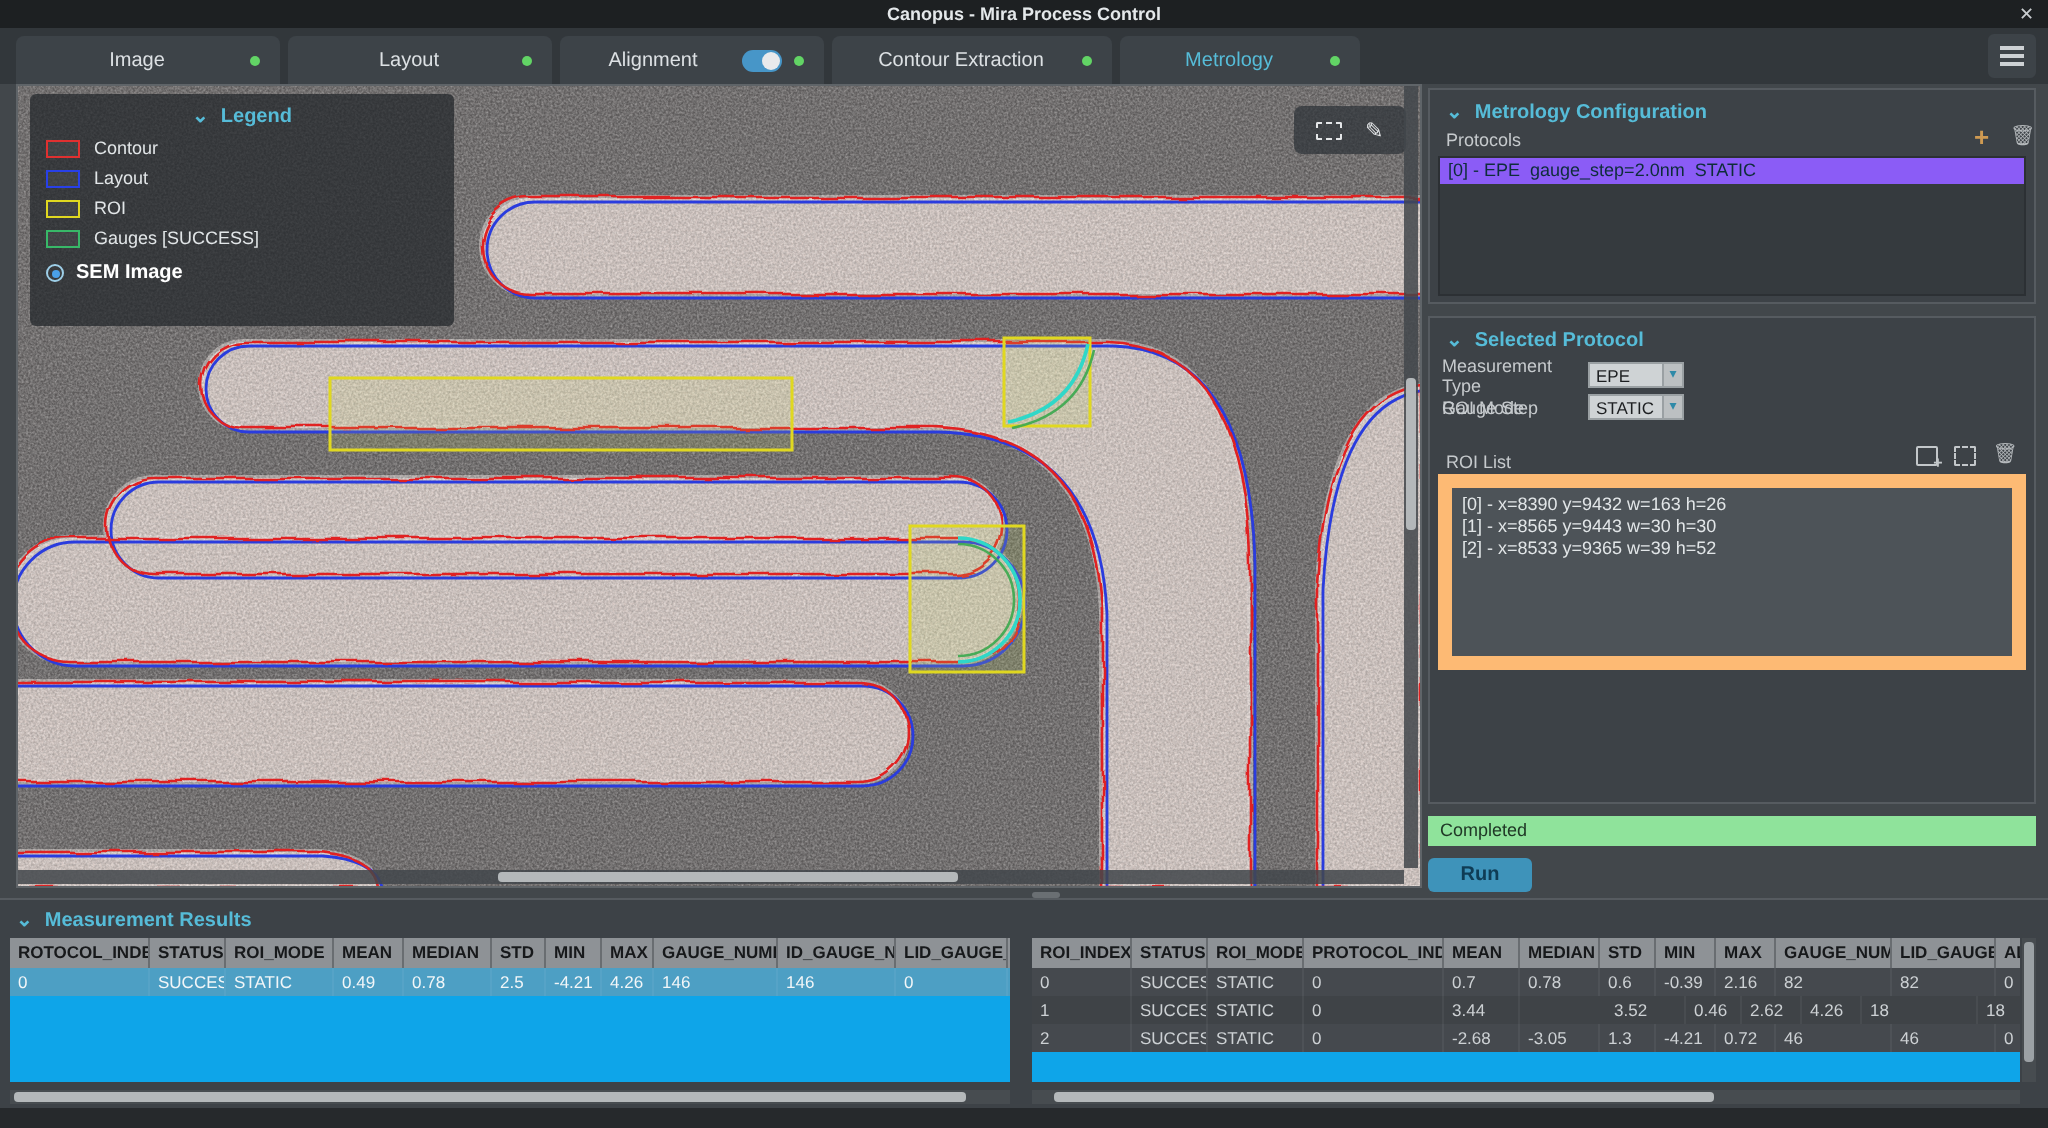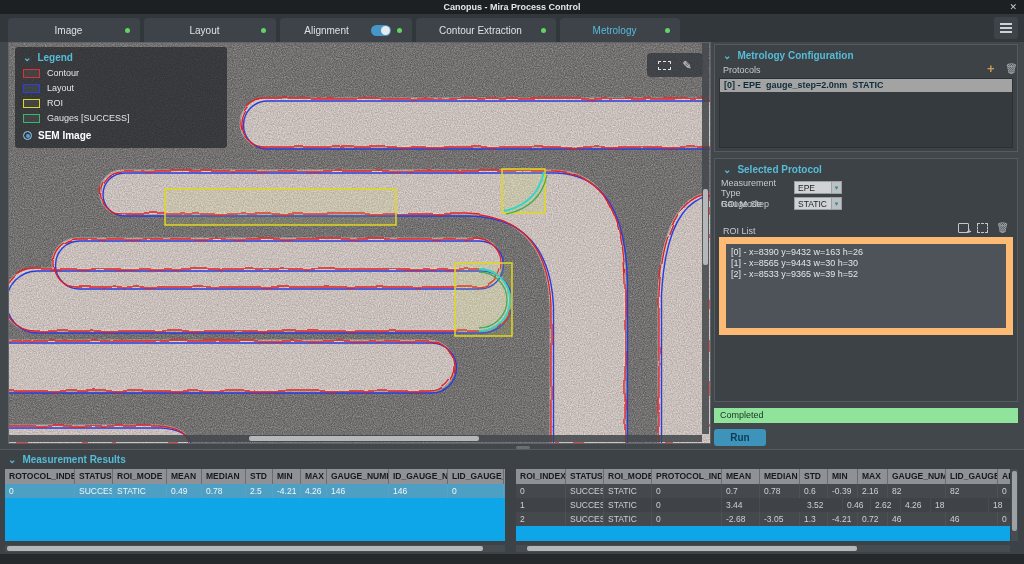--- a/index.html
+++ b/index.html
@@ -22,21 +22,21 @@
   .toggle { width:20px; height:11px; border-radius:6px; background:#4796c8; position:relative; margin-left:8px; flex:none; }
   .toggle .knob { position:absolute; right:1px; top:1px; width:9px; height:9px; border-radius:50%; background:#e8eaec; }
   .hamburger { position:absolute; left:994px; top:3px; width:24px; height:22px; background:#3d4348;
     border-radius:3px; display:flex; flex-direction:column; justify-content:center; gap:2px; align-items:center; }
   .hamburger i { display:block; width:12px; height:2px; background:#cdd1d4; }
 
   
   .viewer { position:absolute; left:8px; top:42px; width:703px; height:402px; border:1px solid #5f6468;
     background:#636060; overflow:hidden; }
   .legend { position:absolute; left:6px; top:4px; width:212px; background:rgba(33,37,41,0.72);
-    border-radius:3px; padding:5px 8px 7px 8px; color:#e8eaec; }
+    border-radius:3px; padding:5px 8px 21px 8px; color:#e8eaec;text-align:center; }
   .legend .hdr { color:#56bcd8; font-size:10px; font-weight:bold; margin-bottom:4px; }
   .legend .row { display:flex; align-items:center; font-size:9px; margin-top:5px; color:#e2e6e8; }
   .swatch { width:17px; height:9px; margin-right:7px; background:rgba(255,255,255,0.05); flex:none; }
   .sw-red{border:1.5px solid #e03030} .sw-blue{border:1.5px solid #2840e8}
   .sw-yellow{border:1.5px solid #e0d820} .sw-green{border:1.5px solid #38b868}
   .legend .radio-row { display:flex; align-items:center; margin-top:7px; font-size:10px; font-weight:bold; color:#fff; }
   .radio { width:9px; height:9px; border-radius:50%; border:1.5px solid #9ecfe8; margin-right:6px;
     display:flex; align-items:center; justify-content:center; flex:none; }
   .radio i { width:4px; height:4px; border-radius:50%; background:#4aa0e8; }
   .toolbtns { position:absolute; left:638px; top:10px; width:56px; height:24px; background:rgba(45,50,55,0.72);
@@ -50,21 +50,21 @@
 
   
   .section { position:absolute; background:#3d4247; border:1px solid #565b60; }
   .sec-hdr { color:#56bcd8; font-size:10px; font-weight:bold; padding:5px 0 0 8px; }
   .chev { color:#56bcd8; font-weight:bold; margin-right:6px; }
   .mini-label { color:#c6cacd; font-size:9px; }
   .plus-ic { position:absolute; color:#cf9a52; font-size:13px; font-weight:bold; line-height:10px; }
   .trash-ic { font-size:10px; color:#b5b9bc; line-height:10px; }
   .listbox { position:absolute; background:#353a3e; border:1px solid #2c3034; overflow:hidden; }
   .proto-item { height:13px; line-height:13px; font-size:9px; padding-left:4px; color:#cdd1d4; white-space:pre; }
-  .proto-item.sel { background:#a3a3a3; color:#0e2d3a;font-weight:bold; }
+  .proto-item.sel { background:#8b5cf6; color:#0e2d3a; }
   .form-row { position:absolute; left:6px; right:6px; height:13px; display:flex; align-items:center; }
   .form-row .mini-label { width:73px; flex:none; }
   .field { width:48px; height:13px; background:#cfd3d5; border:1px solid #9aa0a3; display:flex;
     font-size:8.5px; color:#1d1f21; align-items:center; }
   .field .val { flex:1; padding-left:3px; overflow:hidden; white-space:nowrap; }
   .field .dd { width:10px; height:100%; background:#bcc0c2; border-left:1px solid #9aa0a3;
     color:#2f8aa8; font-size:7px; text-align:center; line-height:11px; }
   .field.text { background:#eef0f1; }
   .roibox { position:absolute; left:4px; right:4px; top:78px; height:98px; background:#4d5358;
     border:7px solid #fdba74; padding:3px 0 0 5px; }

